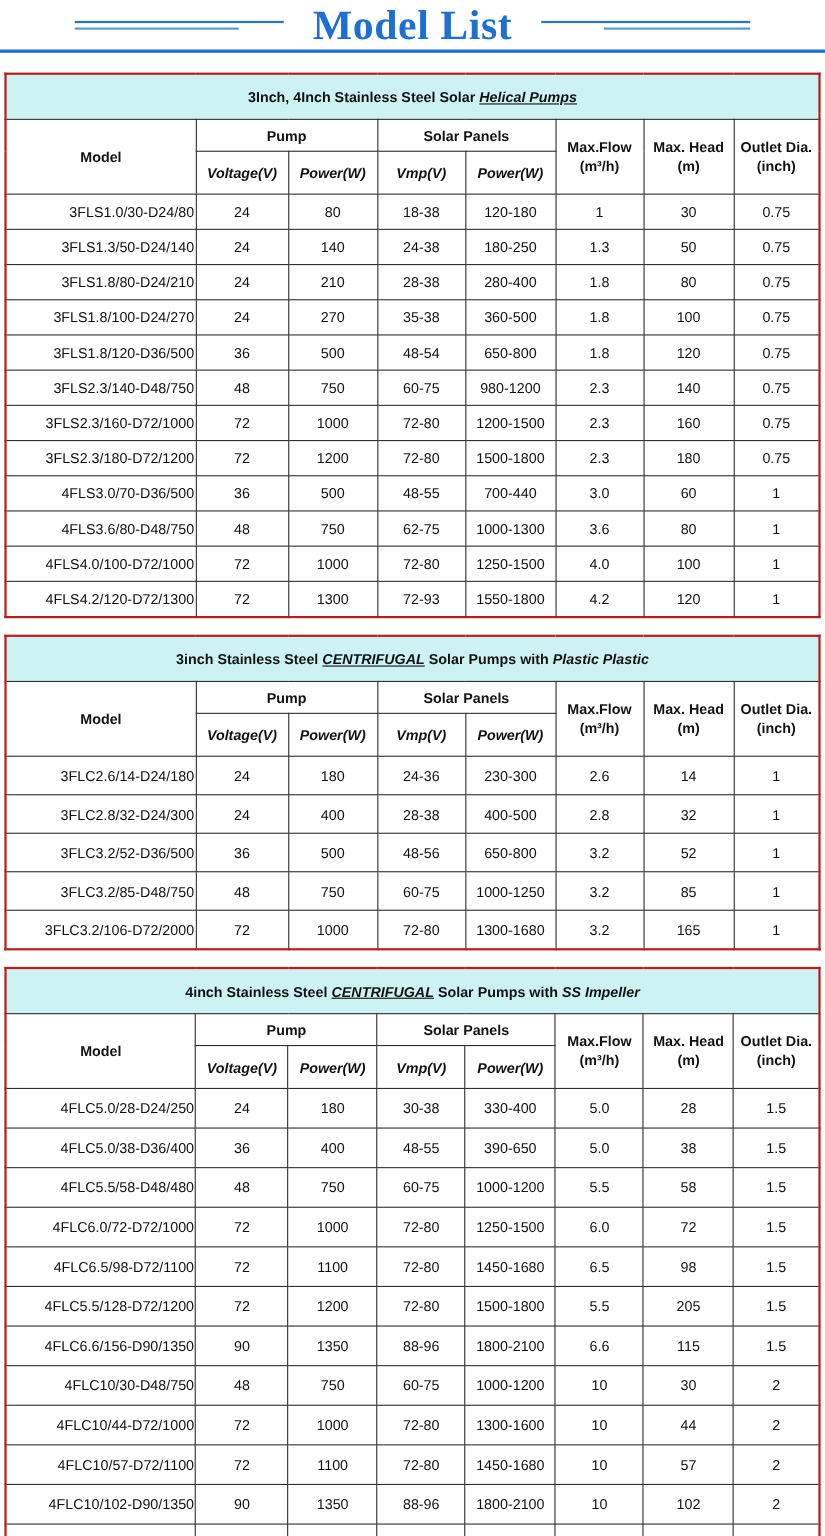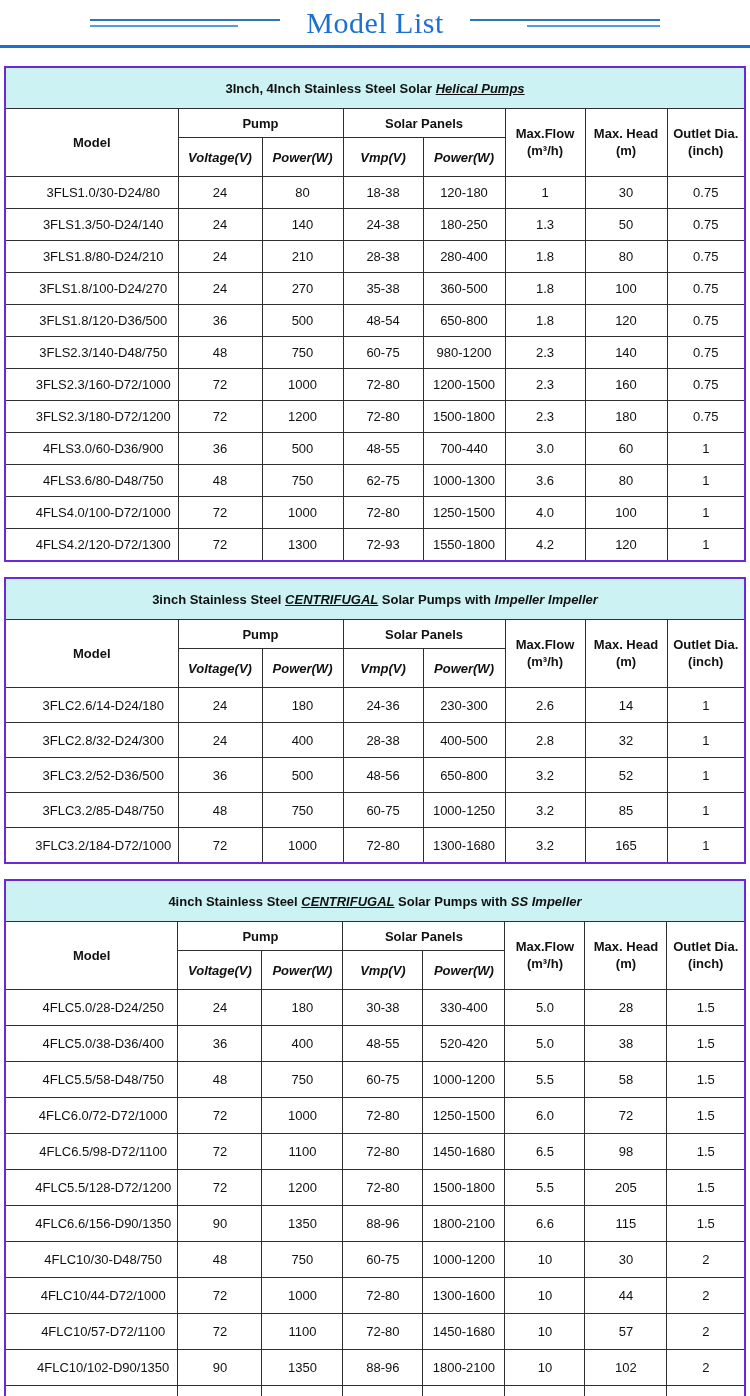--- a/index.html
+++ b/index.html
@@ -13,62 +13,62 @@
   
   .title-row {
     height: 45px;
     display: flex;
     align-items: center;
     justify-content: center;
     gap: 26px;
   }
   .page-title {
     font-family: "Liberation Serif", serif;
-    font-weight: 400;
-    font-size: 30px;
+    font-weight: 700;
+    font-size: 38px;
     line-height: 1;
     color: var(--accent, #1d6fd1);
     letter-spacing: 0.5px;
     white-space: nowrap;
   }
   .deco { width: 190px; display: flex; flex-direction: column; gap: 4px; }
   .deco .l1 { height: 2px; background: var(--deco, #2e75b6); }
   .deco .l2 { height: 2px; background: #5b9bd5; }
   .deco-left  .l2 { width: 78%; align-self: flex-start; }
   .deco-right .l2 { width: 70%; align-self: flex-end; }
   .title-rule { height: 3px; background: var(--accent, #1d6fd1); }
 
   
   .spec-table {
     border-collapse: collapse;
     table-layout: fixed;
     width: 740px;
     margin: 0 auto 15px;
-    border: 2px solid #6d28d9;
+    border: 2px solid #b91c1c;
   }
   .spec-table:first-of-type { margin-top: 18px; }
   .spec-table td { border: 1px solid #2f2f2f; font-size: 13px; }
 
   .section-bar {
     background: var(--header-bg, #cdf2f4);
     border-bottom: 2px solid #000;
     height: 38px;
     text-align: center;
     font-weight: 700;
     font-size: 15px;
   }
   .u-emph { font-style: italic; text-decoration: underline; }
   .i-emph { font-style: italic; }
 
   .h { font-weight: 700; font-size: 13.5px; text-align: center; }
   tr.group-row .h { height: 26px; }
   tr.sub-row .h { height: 36px; font-style: italic; }
   .blk { display: block; line-height: 1.3; }
 
-  .model-cell { text-align: center; padding-left: 24px; }
+  .model-cell { text-align: right; padding-left: 24px; }
   .num-cell { text-align: center; }
   .t1 tbody td { height: 29px; }
   .t2 tbody td { height: 32px; }
   .t3 tbody td { height: 33px; }
 </style>
 </head>
 <body>
 
 <div class="title-row">
   <div class="deco deco-left">
@@ -197,21 +197,21 @@
         <td class="model-cell">3FLS2.3/180-D72/1200</td>
         <td class="num-cell">72</td>
         <td class="num-cell">1200</td>
         <td class="num-cell">72-80</td>
         <td class="num-cell">1500-1800</td>
         <td class="num-cell">2.3</td>
         <td class="num-cell">180</td>
         <td class="num-cell">0.75</td>
       </tr>
       <tr>
-        <td class="model-cell">4FLS3.0/60-D36/900</td>
+        <td class="model-cell">4FLS3.0/70-D36/500</td>
         <td class="num-cell">36</td>
         <td class="num-cell">500</td>
         <td class="num-cell">48-55</td>
         <td class="num-cell">700-440</td>
         <td class="num-cell">3.0</td>
         <td class="num-cell">60</td>
         <td class="num-cell">1</td>
       </tr>
       <tr>
         <td class="model-cell">4FLS3.6/80-D48/750</td>
@@ -252,21 +252,21 @@
       <col style="width:84px">
       <col style="width:81px">
       <col style="width:80px">
     <col style="width:82px">
       <col style="width:80px">
       <col style="width:82px">
       <col style="width:78px">
   </colgroup>
   <thead>
     <tr>
-      <td colspan="8" class="section-bar"><span>3inch Stainless Steel </span><span class="u-emph">CENTRIFUGAL</span><span> Solar Pumps with </span><span class="i-emph">Impeller Impeller</span></td>
+      <td colspan="8" class="section-bar"><span>3inch Stainless Steel </span><span class="u-emph">CENTRIFUGAL</span><span> Solar Pumps with </span><span class="i-emph">Plastic Plastic</span></td>
     </tr>
     <tr class="group-row">
       <td rowspan="2" class="h">Model</td>
       <td colspan="2" class="h">Pump</td>
       <td colspan="2" class="h">Solar Panels</td>
       <td rowspan="2" class="h">
           <span class="blk">Max.Flow</span>
           <span class="blk">(m³/h)</span>
         </td>
       <td rowspan="2" class="h">
@@ -320,21 +320,21 @@
         <td class="model-cell">3FLC3.2/85-D48/750</td>
         <td class="num-cell">48</td>
         <td class="num-cell">750</td>
         <td class="num-cell">60-75</td>
         <td class="num-cell">1000-1250</td>
         <td class="num-cell">3.2</td>
         <td class="num-cell">85</td>
         <td class="num-cell">1</td>
       </tr>
       <tr>
-        <td class="model-cell">3FLC3.2/184-D72/1000</td>
+        <td class="model-cell">3FLC3.2/106-D72/2000</td>
         <td class="num-cell">72</td>
         <td class="num-cell">1000</td>
         <td class="num-cell">72-80</td>
         <td class="num-cell">1300-1680</td>
         <td class="num-cell">3.2</td>
         <td class="num-cell">165</td>
         <td class="num-cell">1</td>
       </tr>
     </tbody>
 </table>
@@ -387,27 +387,27 @@
         <td class="num-cell">330-400</td>
         <td class="num-cell">5.0</td>
         <td class="num-cell">28</td>
         <td class="num-cell">1.5</td>
       </tr>
       <tr>
         <td class="model-cell">4FLC5.0/38-D36/400</td>
         <td class="num-cell">36</td>
         <td class="num-cell">400</td>
         <td class="num-cell">48-55</td>
-        <td class="num-cell">520-420</td>
+        <td class="num-cell">390-650</td>
         <td class="num-cell">5.0</td>
         <td class="num-cell">38</td>
         <td class="num-cell">1.5</td>
       </tr>
       <tr>
-        <td class="model-cell">4FLC5.5/58-D48/750</td>
+        <td class="model-cell">4FLC5.5/58-D48/480</td>
         <td class="num-cell">48</td>
         <td class="num-cell">750</td>
         <td class="num-cell">60-75</td>
         <td class="num-cell">1000-1200</td>
         <td class="num-cell">5.5</td>
         <td class="num-cell">58</td>
         <td class="num-cell">1.5</td>
       </tr>
       <tr>
         <td class="model-cell">4FLC6.0/72-D72/1000</td>

